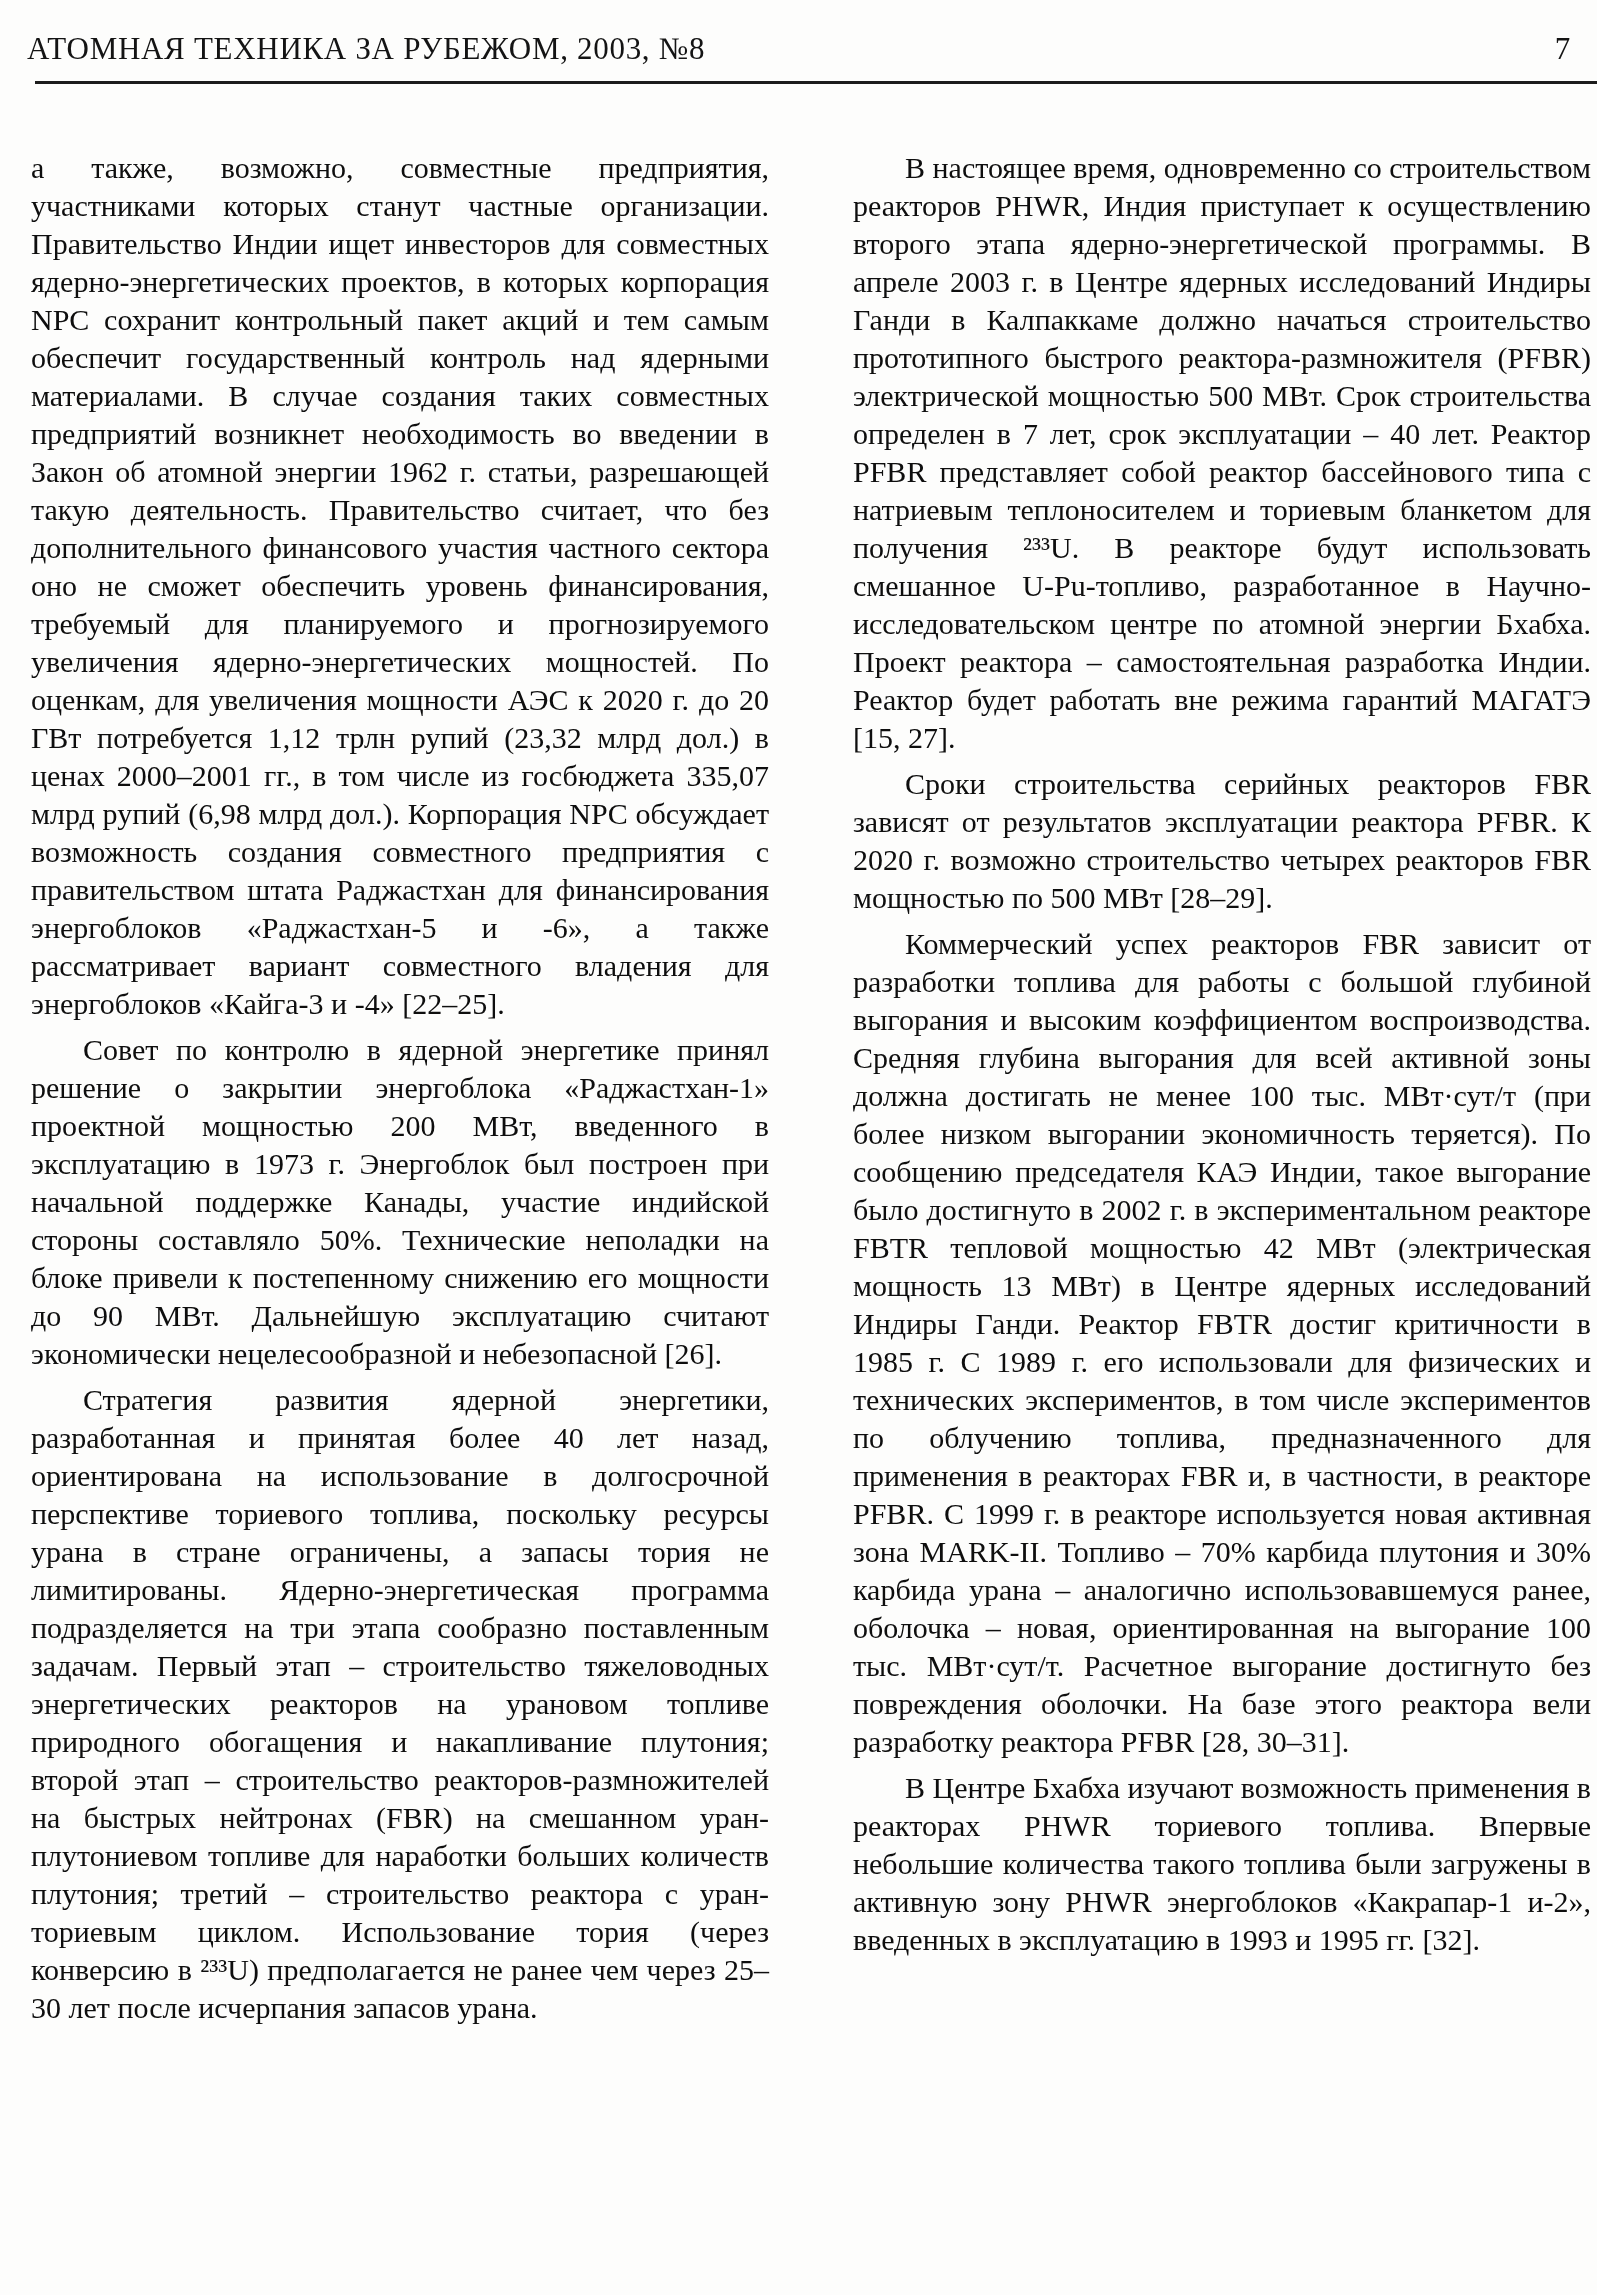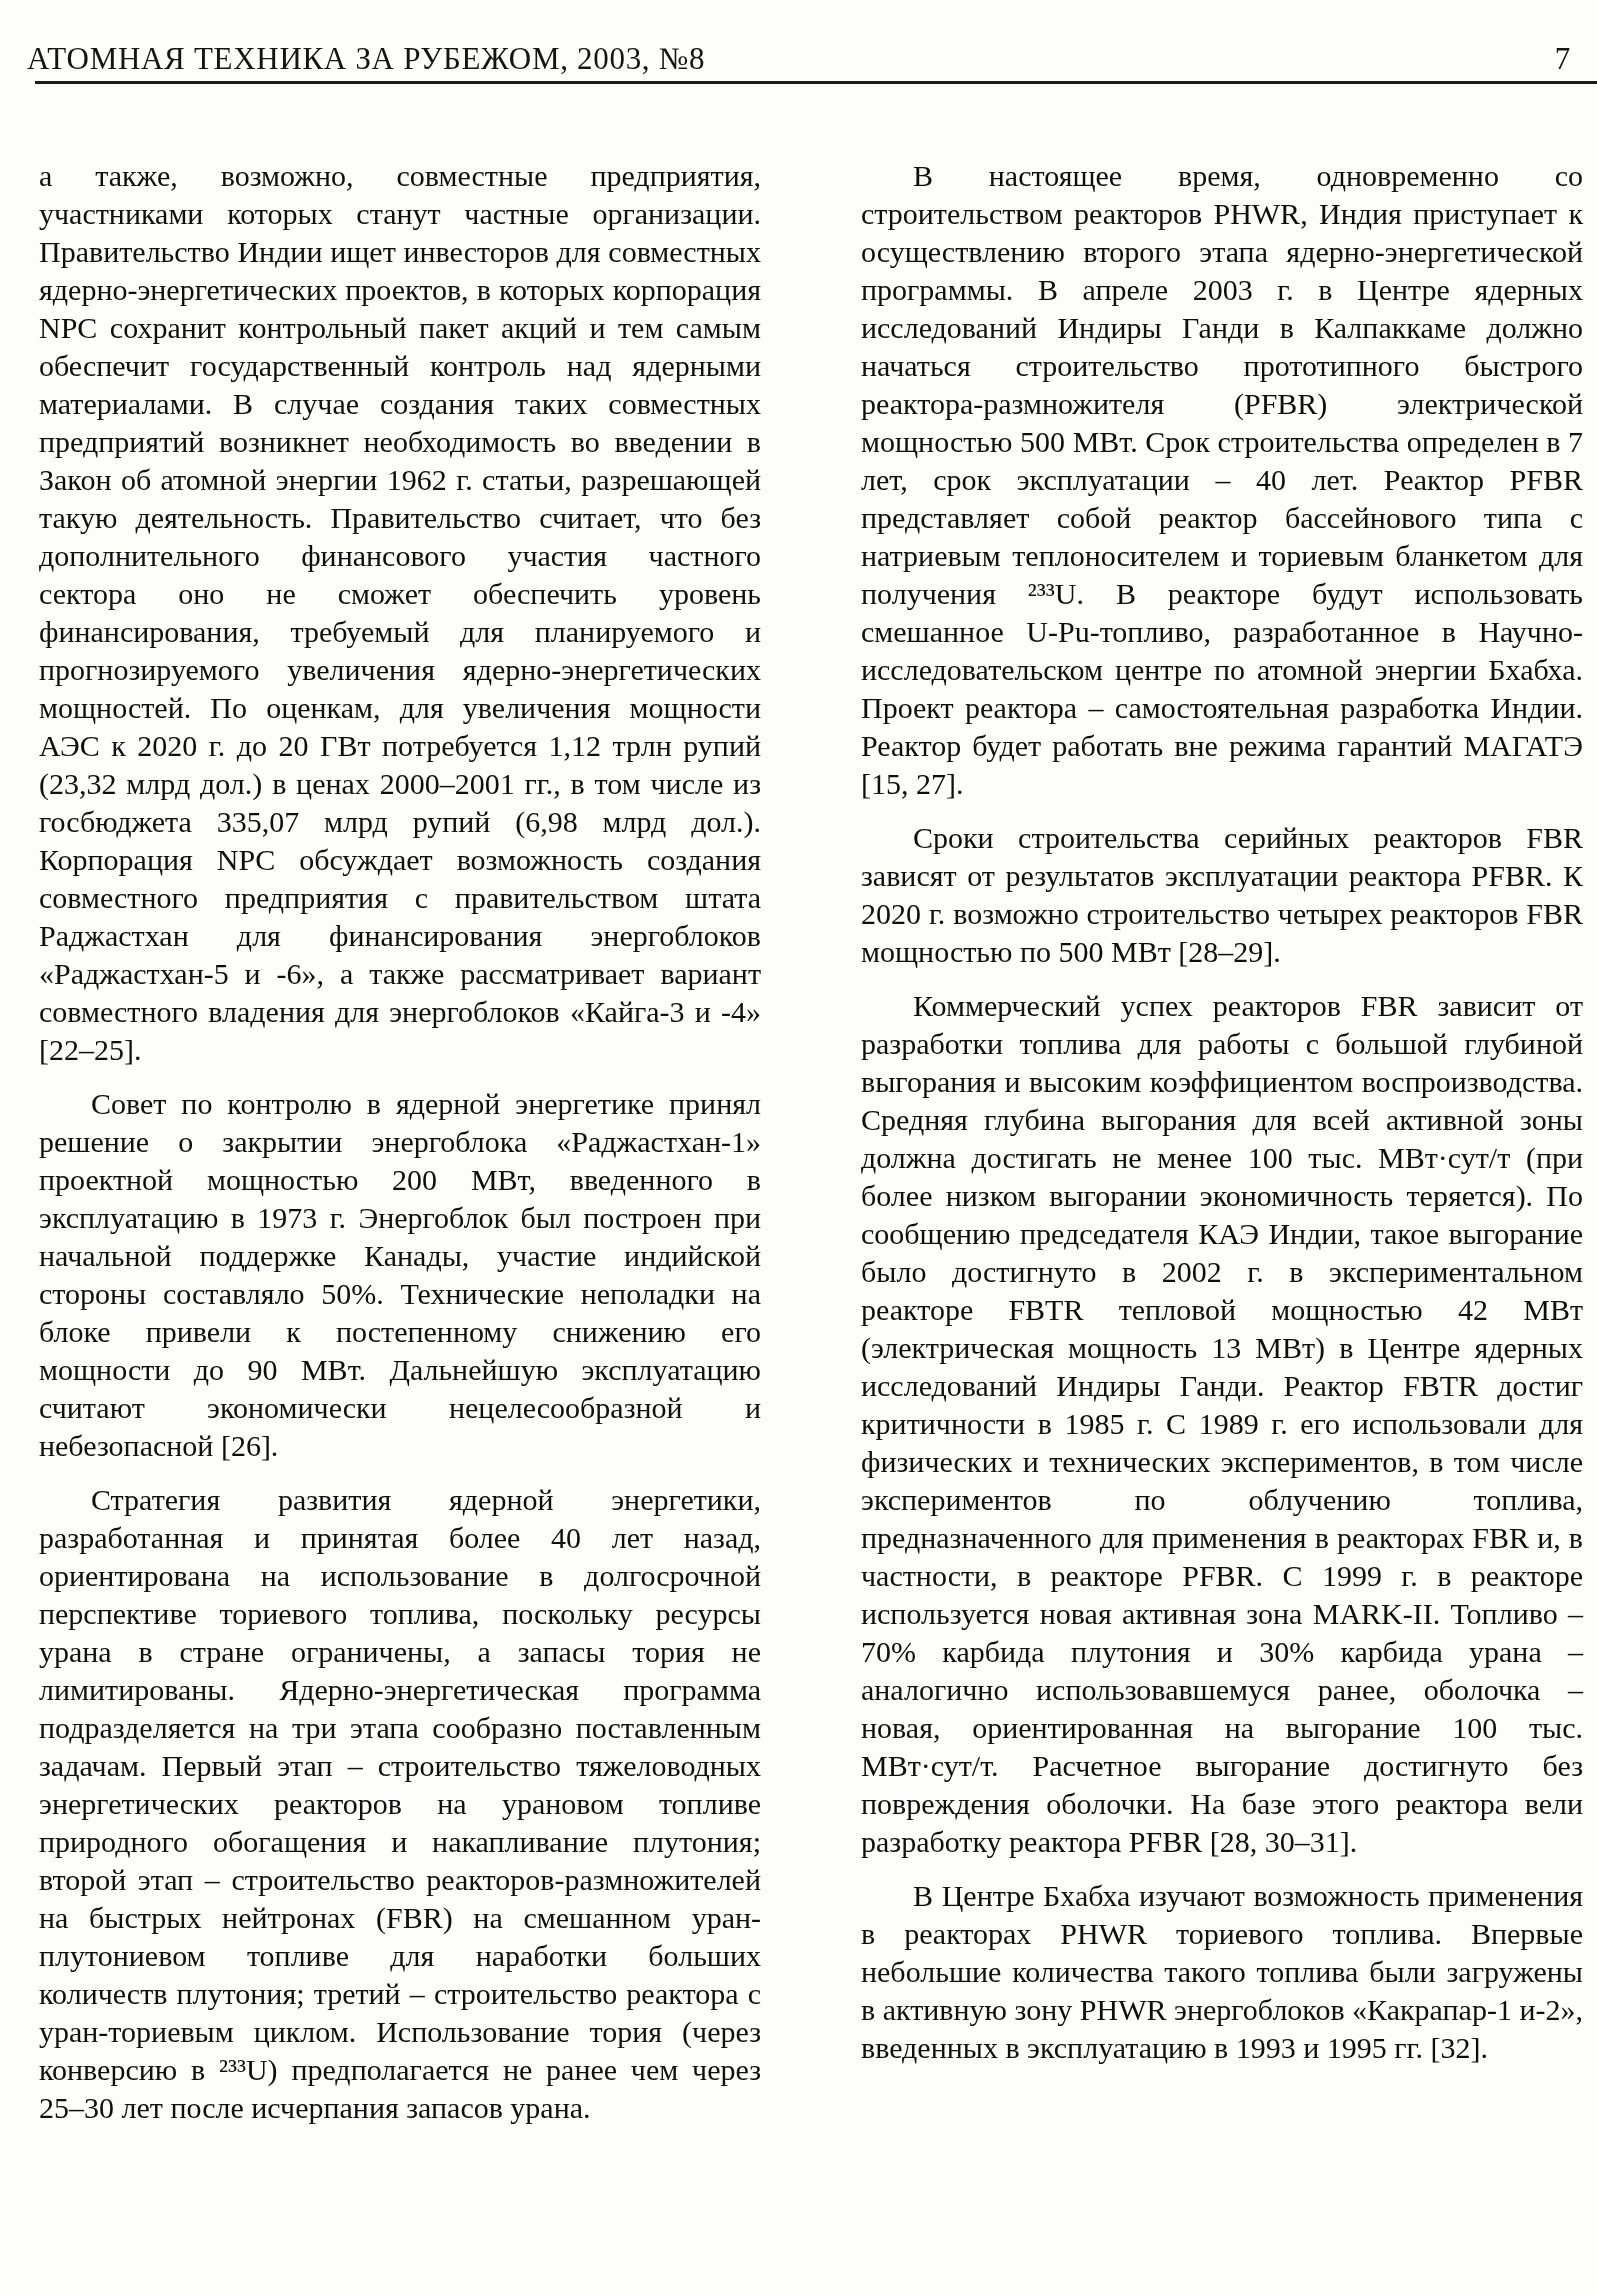--- a/index.html
+++ b/index.html
@@ -13,21 +13,21 @@
     height: 2295px;
     margin: 0 auto;
     background: #fdfdfc;
     color: #111111;
     font-family: "Liberation Serif", "DejaVu Serif", serif;
     overflow: hidden;
     box-sizing: border-box;
   }
   .page-header {
     position: absolute;
-    top: 42px;
+    top: 32px;
     left: 27px;
     right: 27px;
     display: flex;
     justify-content: space-between;
     align-items: baseline;
     font-size: 31px;
     line-height: 1.1;
     letter-spacing: 0.7px;
     color: #141414;
     white-space: nowrap;
@@ -54,21 +54,21 @@
     gap: 68px;
   }
   .col {
     width: 754px;
     font-size: 30px;
     line-height: 38px;
     text-align: justify;
     color: #0e0e0e;
   }
   .col p {
-    margin: 16px;
+    margin: 8px;
     padding: 0;
   }
   .col p.indent {
     text-indent: 52px;
   }
 </style>
 </head>
 <body>
 
 <div class="page">

